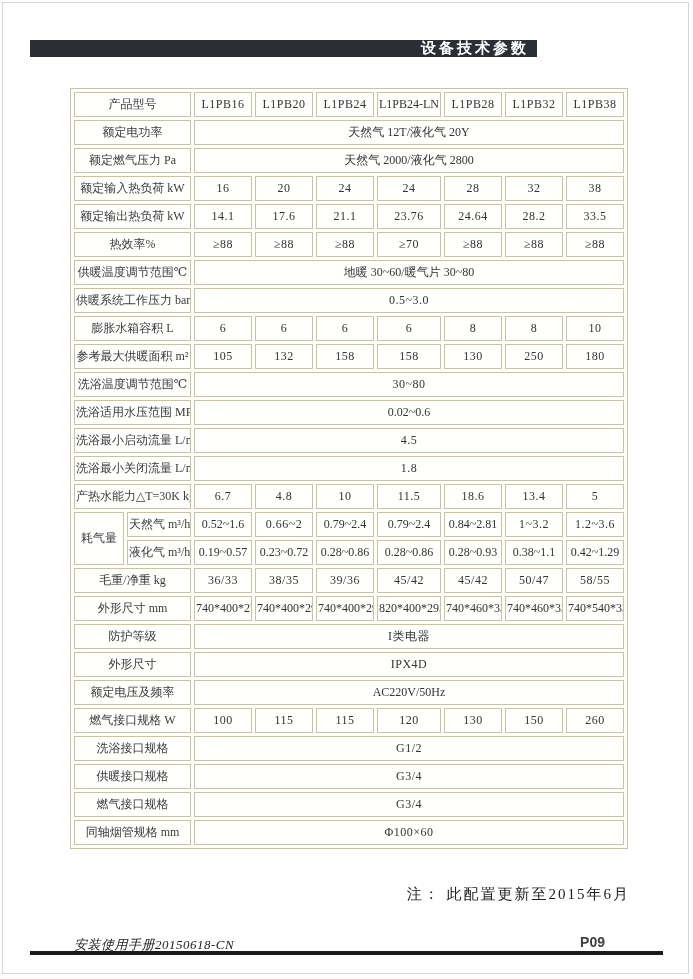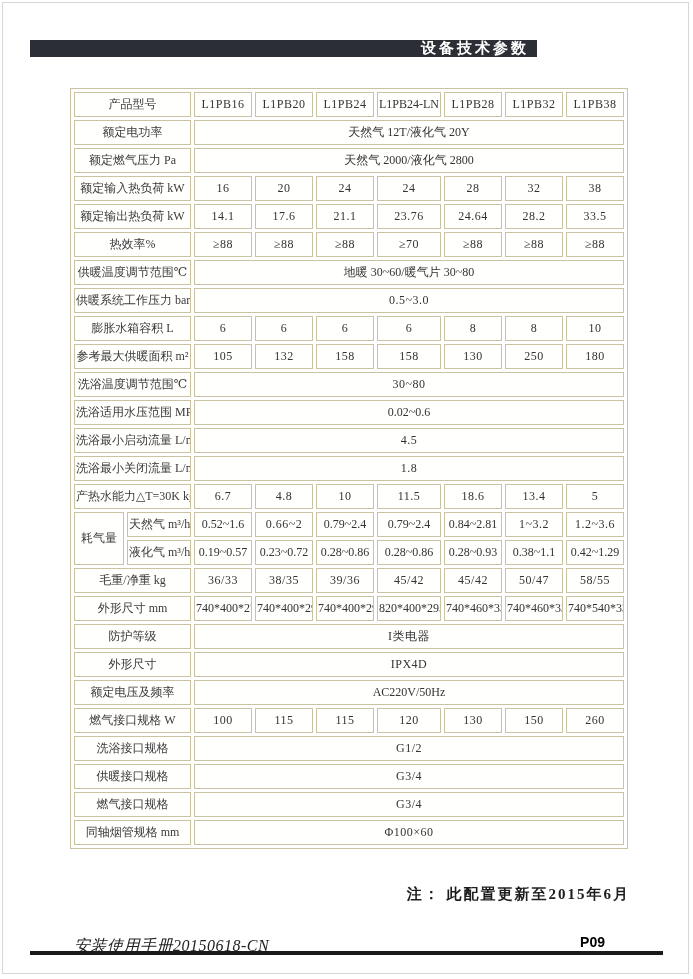--- a/index.html
+++ b/index.html
@@ -32,30 +32,30 @@
     overflow:hidden; white-space:nowrap; box-sizing:content-box;
   }
   td.lab   { color:#3a3a3a; }
   td.val   { color:#333333; letter-spacing:0.5px; }
   td.f11   { font-size:10.5px; }
   td.f95   { font-size:9.5px;  letter-spacing:0; }
   td.f85   { font-size:8.5px;  letter-spacing:0; }
   td.f10   { font-size:10px;   letter-spacing:0; }
   .note {
     position:absolute; right:63px; top:885px;
-    font-size:15px; font-weight:700; letter-spacing:2px; color:#1d1d1d;
+    font-size:15px; font-weight:400; letter-spacing:2px; color:#1d1d1d;
   }
   .footer-left {
     position:absolute; left:74px; top:936px;
-    font-size:16px; font-style:italic; letter-spacing:0.5px; color:#222;
+    font-size:13px; font-style:italic; letter-spacing:0.5px; color:#222;
   }
   .footer-right {
     position:absolute; right:88px; top:934px;
     font-family:"Liberation Sans","DejaVu Sans",sans-serif;
-    font-size:14px; font-weight:bold; color:#000000;
+    font-size:14px; font-weight:bold; color:#404040;
   }
   .footer-rule {
     position:absolute; left:30px; top:951px; width:633px; height:4px;
     background:#1a1a1a;
   }
 </style>
 </head>
 <body>
 
 <div class="scan-frame"></div>

